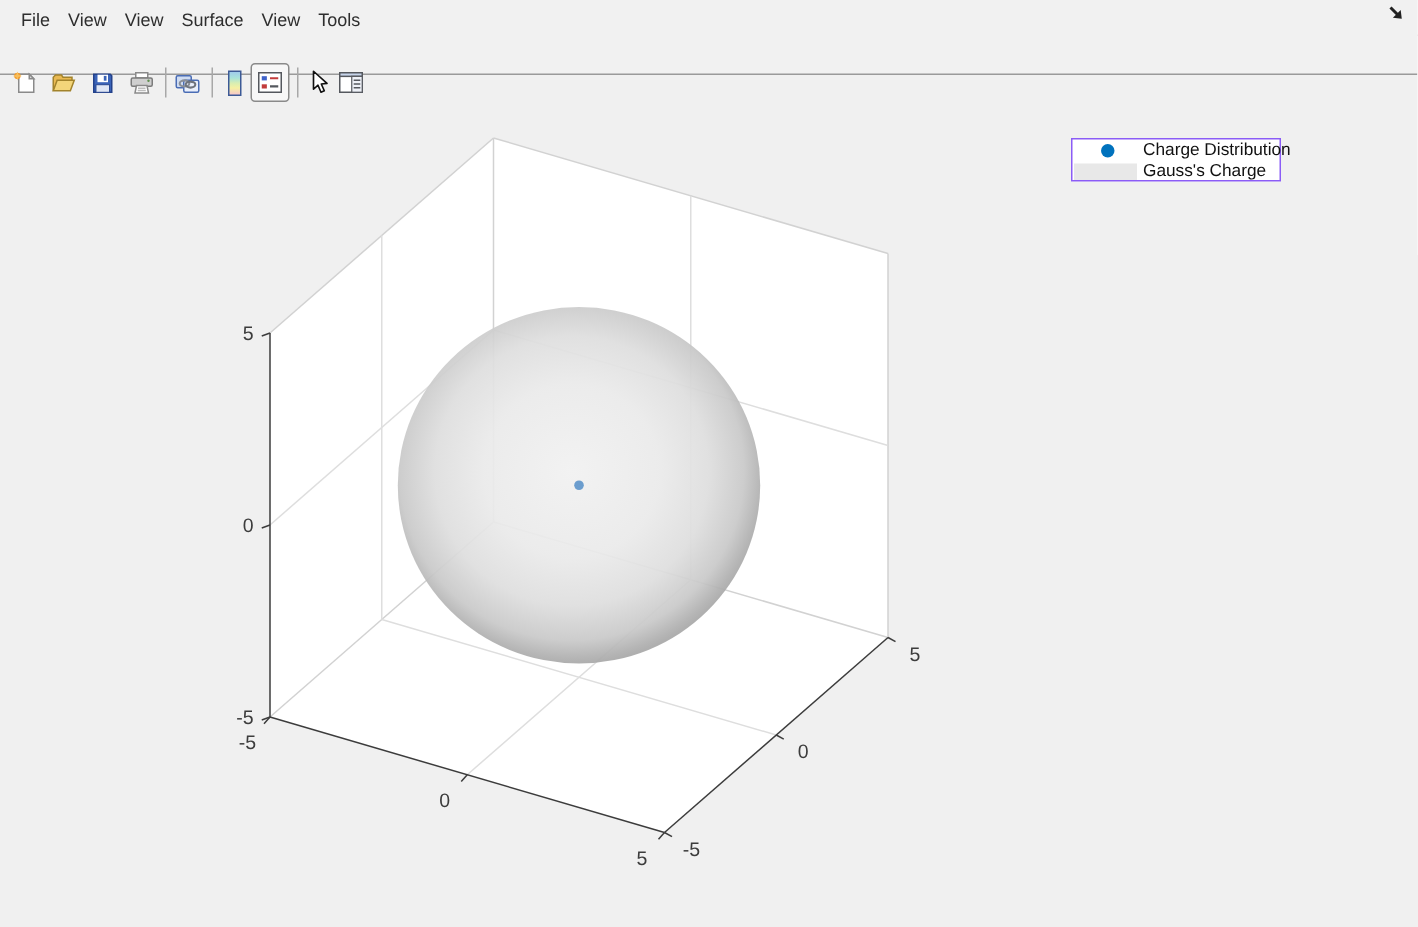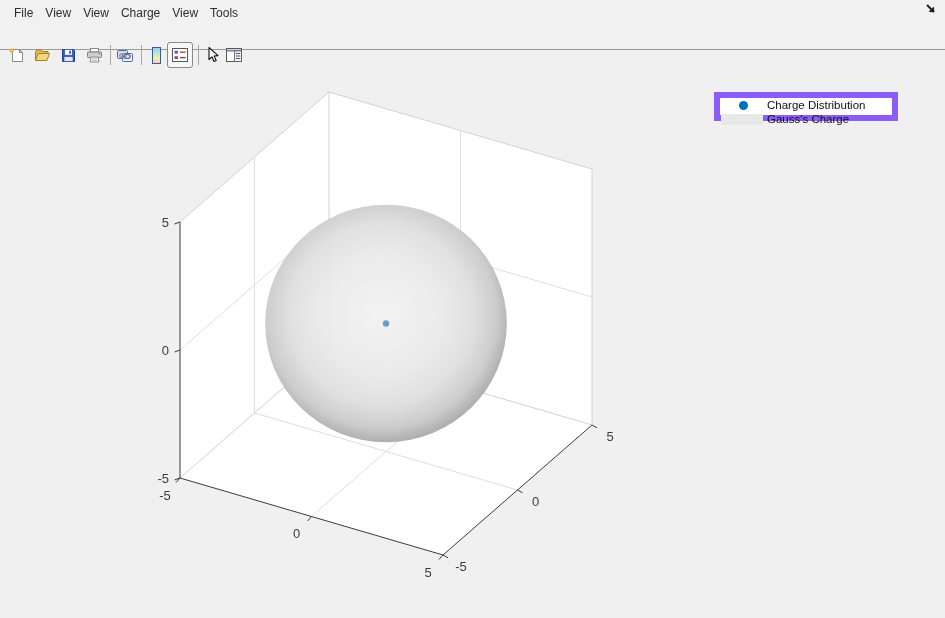--- a/index.html
+++ b/index.html
@@ -14,22 +14,22 @@
   .toolbar{position:absolute;left:0;top:20px;width:945px;height:29px;background:#f1f1f1;
            border-bottom:1px solid #9a9a9a;}
   .tb-btn{position:absolute;top:23px;width:24px;height:24px;display:flex;align-items:center;
           justify-content:center;border:1px solid transparent;border-radius:3px;box-sizing:border-box;}
   .tb-btn.pressed{top:22px;width:26px;height:26px;border:1px solid #8a8a8a;background:#f7f7f7;}
   .tb-sep{position:absolute;top:25px;width:1px;height:20px;background:#a8a8a8;}
   
   #plot3d{position:absolute;left:0;top:0;}
   #plot3d text{font-family:"Liberation Sans",sans-serif;}
   
-  .legend{position:absolute;left:714px;top:92px;width:184px;height:29px;background:#ffffff;
-          border:6px solid #8b5cf6;box-sizing:border-box;}
+  .legend{position:absolute;left:714px;top:92px;width:140px;height:29px;background:#ffffff;
+          border:1px solid #8b5cf6;box-sizing:border-box;}
   .legend-row{display:flex;align-items:center;height:13px;margin-top:1px;}
   .legend-icon-col{width:47px;display:flex;align-items:center;justify-content:center;flex:none;}
   .legend-dot{width:9px;height:9px;border-radius:50%;}
   .legend-swatch{width:42px;height:11px;margin-left:1px;flex:none;}
   .legend-swatch-col{width:47px;display:flex;align-items:center;flex:none;}
   .legend-label{font-size:11.5px;color:#111;white-space:nowrap;line-height:13px;}
 </style>
 </head>
 <body>
 
@@ -83,21 +83,21 @@
       <line x1="180" y1="350" x2="174.5" y2="352" stroke="#3c3c3c"></line>
       <text x="169.0" y="354.5" text-anchor="end" fill="#3c3c3c" font-size="13">0</text>
       <line x1="180" y1="222" x2="174.5" y2="224" stroke="#3c3c3c"></line>
       <text x="169.0" y="226.5" text-anchor="end" fill="#3c3c3c" font-size="13">5</text>
     </svg>
 
   <div class="menubar">
     <span class="menu-item">File</span>
     <span class="menu-item">View</span>
     <span class="menu-item">View</span>
-    <span class="menu-item">Charge</span>
+    <span class="menu-item">Surface</span>
     <span class="menu-item">View</span>
     <span class="menu-item">Tools</span>
   </div>
   <svg class="dock-btn" viewBox="0 0 14 14">
     <line x1="3" y1="3" x2="9" y2="9" stroke="#222" stroke-width="2"></line>
     <polygon points="10.5,10.5 9.8,4.6 4.6,9.8" fill="#222"></polygon>
   </svg>
 
   <div class="toolbar">
 

